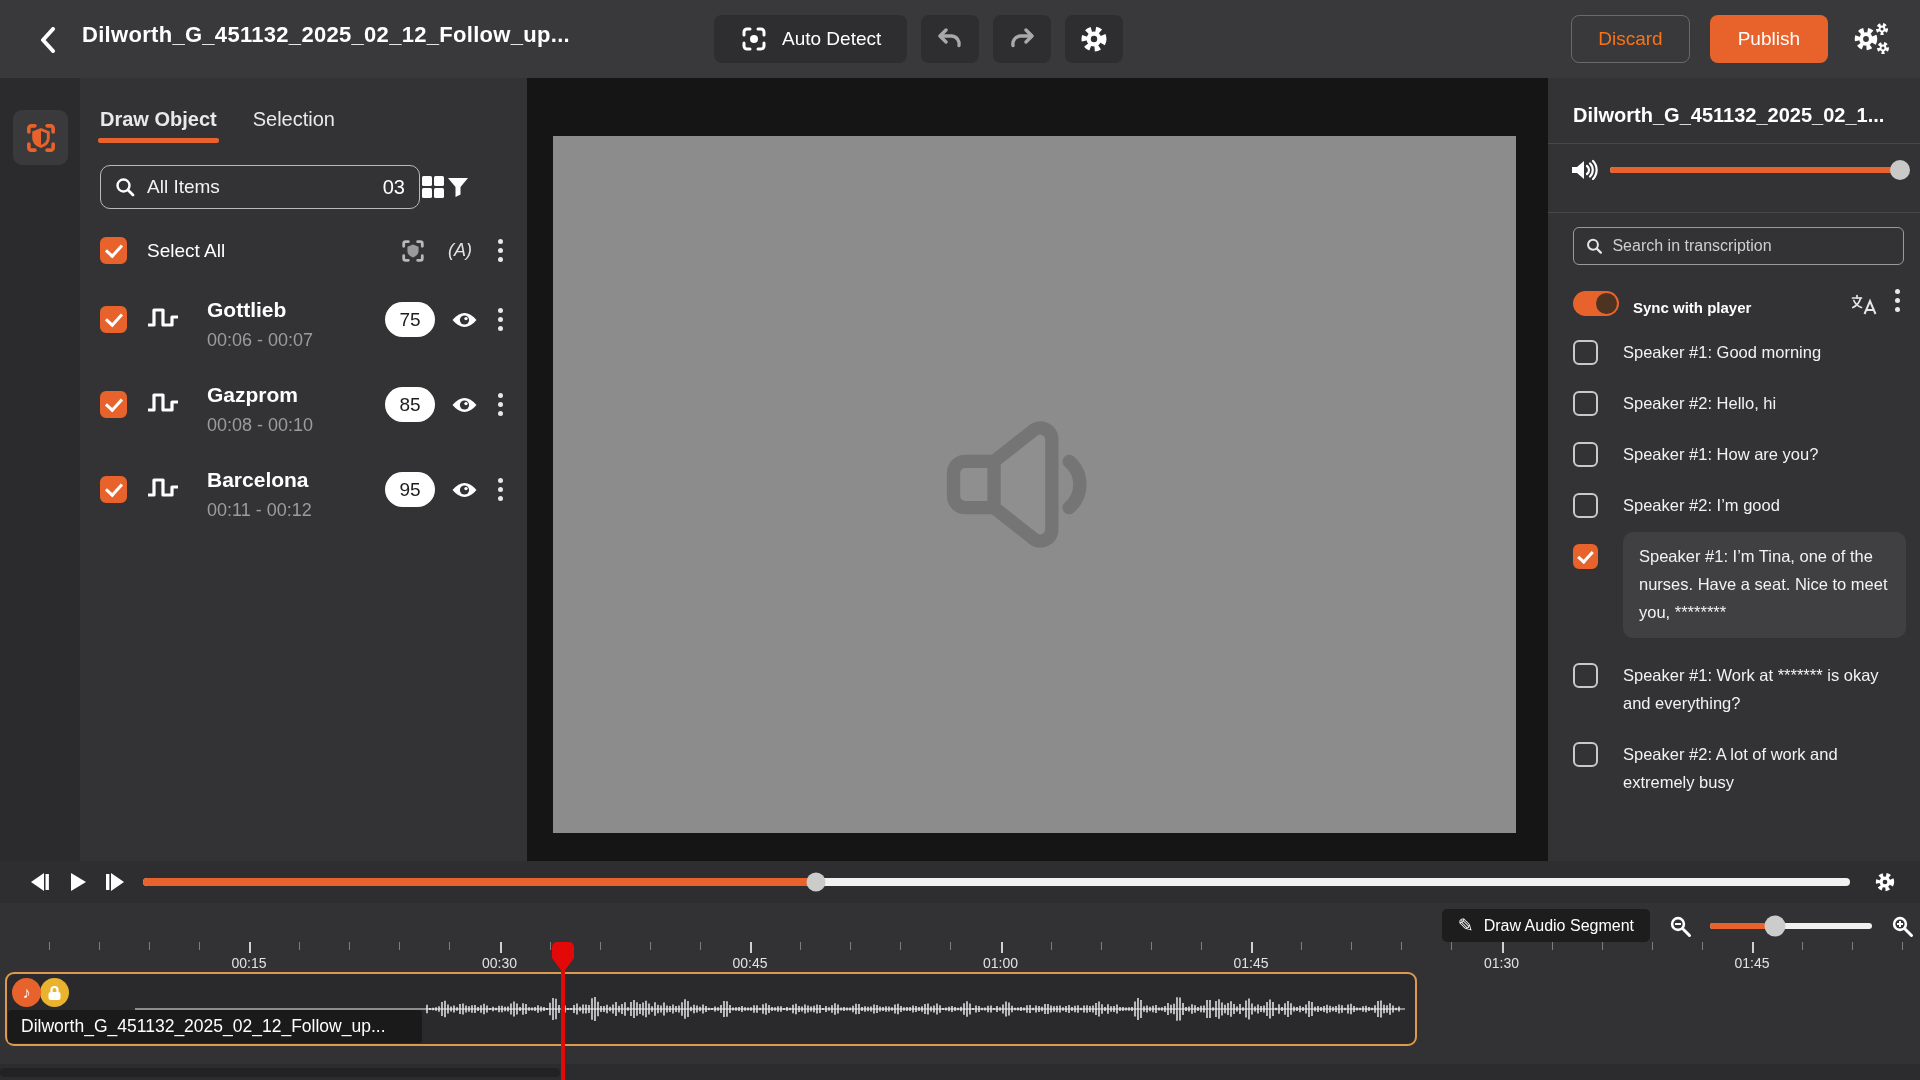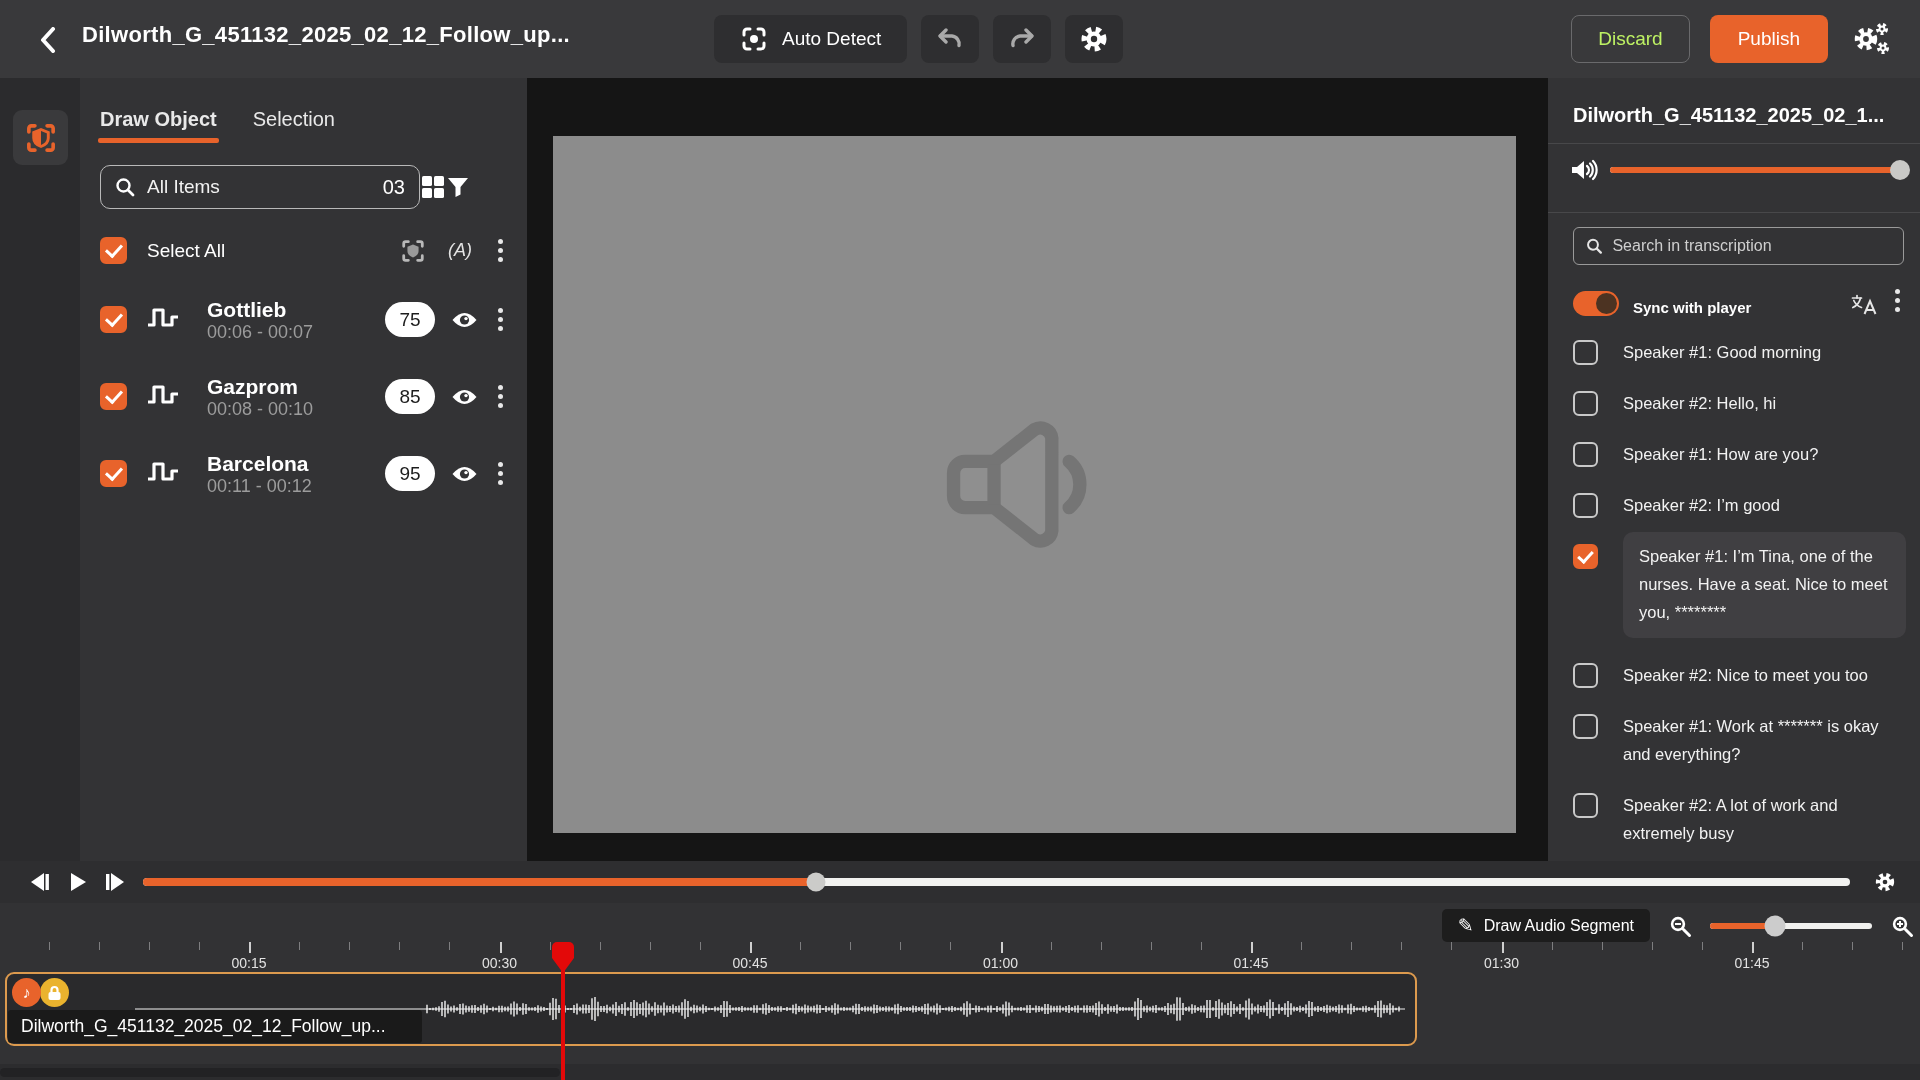--- a/index.html
+++ b/index.html
@@ -17,21 +17,21 @@
     display:grid; place-items:center; cursor:pointer; }
   .doc-title { position:absolute; left:82px; top:22px; font-size:22px; font-weight:bold;
     letter-spacing:.3px; white-space:nowrap; }
   .center-tools { position:absolute; left:714px; top:15px; display:flex; gap:14px; align-items:center; }
   .tool-btn { background:#2e2e30; border:none; border-radius:8px; height:48px;
     display:flex; align-items:center; justify-content:center; color:#fff; cursor:pointer; }
   .autodetect { padding:0 26px; gap:14px; font-size:19px; }
   .sq { width:58px; }
   .right-tools { position:absolute; right:26px; top:15px; display:flex; gap:20px; align-items:center; }
   .btn-discard { height:48px; padding:0 26px; background:transparent; border:1px solid #6a6a6c;
-    border-radius:8px; color:#bef264; font-size:19px; cursor:pointer; }
+    border-radius:8px; color:#f97316; font-size:19px; cursor:pointer; }
   .btn-publish { height:48px; padding:0 28px; background:#e8632b; border:none;
     border-radius:8px; color:#fff; font-size:19px; cursor:pointer; }
 
   
   .rail { position:absolute; top:78px; left:0; width:80px; height:783px; background:#2b2b2d; }
   .rail-btn { position:absolute; left:13px; top:32px; width:55px; height:55px; background:#3a3a3c;
     border-radius:9px; display:grid; place-items:center; cursor:pointer; }
   .left-panel { position:absolute; top:78px; left:80px; width:447px; height:783px; background:#333335; }
   .video-area { position:absolute; top:78px; left:527px; width:1021px; height:783px; background:#151515; }
   .video-frame { position:absolute; left:26px; top:58px; width:963px; height:697px; background:#8c8c8c;
@@ -58,21 +58,21 @@
   .selectall-label { font-size:19px; margin-left:20px; flex:1; }
   .row-icons { display:flex; align-items:center; gap:22px; }
   .kebab { display:flex; flex-direction:column; gap:4px; padding:4px; cursor:pointer; }
   .kebab i { width:5px; height:5px; border-radius:50%; background:#e8e8e8; }
   .obj-list { margin-top:14px; }
   .obj-row { display:flex; align-items:flex-start; padding:18px 20px 14px 20px; }
   .obj-row .cb { margin-top:8px; }
   .seg-icon { margin:8px 0 0 20px; flex:none; }
   .obj-meta { flex:1; margin-left:28px; }
   .obj-name { font-size:21px; font-weight:bold; }
-  .obj-time { font-size:18px; color:#9c9c9c; }
+  .obj-time { font-size:18px; color:#9c9c9c; margin-top:8px; }
   .obj-right { display:flex; align-items:center; gap:16px; margin-top:4px; }
   .score-pill { min-width:50px; height:35px; border-radius:18px; background:#fff; color:#1d1d1d;
     font-size:19px; display:grid; place-items:center; padding:0 10px; }
 
   
   .rp-title { padding:26px 16px 0 25px; font-size:20px; font-weight:bold; white-space:nowrap;
     overflow:hidden; }
   .rp-divider { height:1px; background:#48484a; margin:16px 0 0 0; }
   .vol-row { display:flex; align-items:center; gap:12px; padding:14px 20px 14px 22px; }
   .slider { position:relative; height:6px; border-radius:3px; background:#f0f0ee; flex:1; cursor:pointer; }
@@ -415,24 +415,20 @@
       <span class="cb"></span>
       <span class="ts-text">Speaker #1: How are you?</span>
     </div>
     <div class="ts-row">
       <span class="cb"></span>
       <span class="ts-text">Speaker #2: I’m good</span>
     </div>
     <div class="ts-row highlight">
       <span class="cb checked"></span>
       <span class="ts-text">Speaker #1: I’m Tina, one of the nurses. Have a seat. Nice to meet you, ********</span>
-    </div>
-    <div class="ts-row">
-      <span class="cb"></span>
-      <span class="ts-text">Speaker #2: Nice to meet you too</span>
     </div>
     <div class="ts-row">
       <span class="cb"></span>
       <span class="ts-text">Speaker #1: Work at ******* is okay and everything?</span>
     </div>
     <div class="ts-row">
       <span class="cb"></span>
       <span class="ts-text">Speaker #2: A lot of work and extremely busy</span>
     </div>
   </div>

